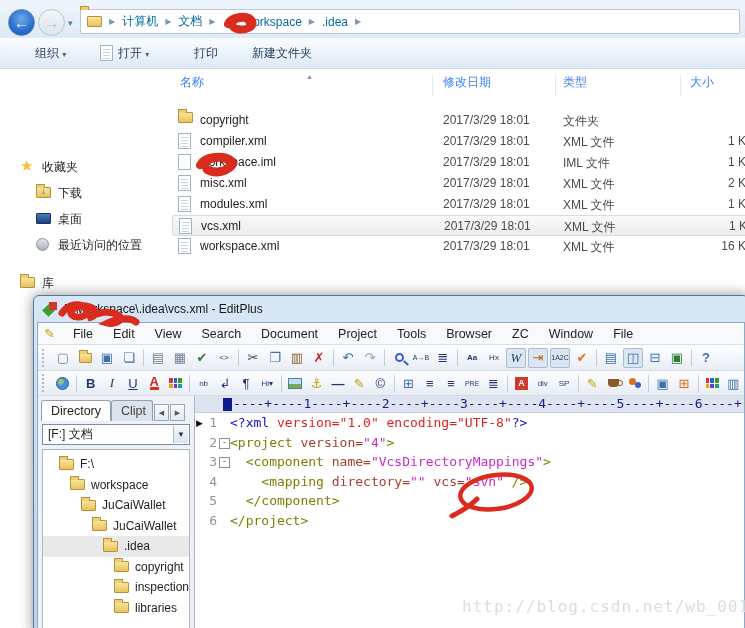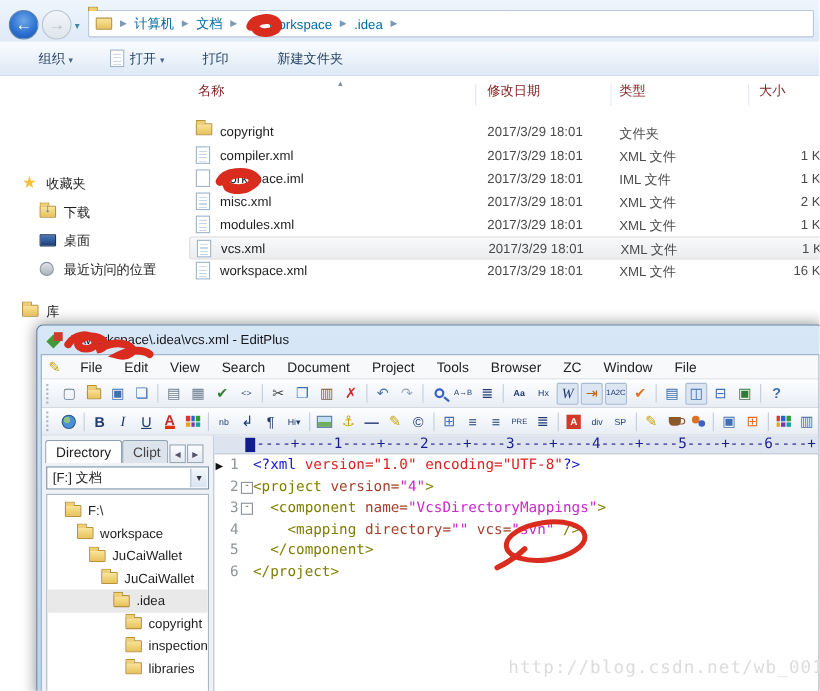--- a/index.html
+++ b/index.html
@@ -44,21 +44,21 @@
   .icon-recent { width:13px; height:13px; border-radius:50%; background:linear-gradient(#dfe4e9,#aab2ba);
     border:1px solid #8b949d; }
   .icon-lib { width:13px; height:15px; background:linear-gradient(#eef1f4,#ccd4dc); border:1px solid #98a4b0; }
   .icon-film { width:14px; height:12px; background:#3c4250; border:1px solid #23262e;
     box-shadow:inset 0 0 0 1px #3c4250, inset 3px 0 0 -1px #d8dce4, inset -3px 0 0 -1px #d8dce4; }
   .icon-pic { width:15px; height:11px; border:1px solid #8a96a2;
     background:linear-gradient(180deg,#bfe0f4 0 55%, #8fc27a 55% 100%); }
   .dl-arrow { position:absolute; color:#2a6fd0; font-size:10px; font-weight:bold; }
 
   
-  .hdr { position:absolute; top:74px; height:24px; color:#7f1d1d; cursor:pointer; }
+  .hdr { position:absolute; top:74px; height:24px; color:#3b82f6; cursor:pointer; }
   .hdr-sep { position:absolute; top:76px; width:1px; height:20px; background:#e4e9f0; }
   .sort-asc { position:absolute; left:306px; top:73px; font-size:7px; color:#7e8fa5; }
   .frow { position:absolute; left:172px; width:586px; height:21px; cursor:pointer; }
   .frow.sel { background:linear-gradient(#f8f9fa,#ebecee); border:1px solid #d9dadb; border-radius:2px; }
   .frow .cell { position:absolute; top:3px; white-space:nowrap; }
   .cn { left:28px; } .cd { left:271px; color:#4a4a4a; } .ct { left:391px; color:#4a4a4a; }
   .cs { left:430px; width:152px; text-align:right; color:#4a4a4a; }
   .frow .fic { position:absolute; left:6px; top:2px; }
 
   
@@ -170,21 +170,21 @@
     <span class="crumb-sep">▶</span>
     <span class="crumb">.idea</span>
     <span class="crumb-sep">▶</span>
   </div>
 </div>
 
 <div class="cmd-bar">
   <span class="cmd" style="left:35px;"><span>组织</span> <span class="dd">▾</span></span>
   <span class="ic icon-page lines" style="left:100px; top:7px;"></span>
   <span class="cmd" style="left:118px;"><span>打开</span> <span class="dd">▾</span></span>
-  <span class="cmd" style="left:184px;">打印</span>
+  <span class="cmd" style="left:194px;">打印</span>
   <span class="cmd" style="left:252px;">新建文件夹</span>
 </div>
 
 <div class="side">
   <div class="side-item" style="top:86px;">
     <span class="g-star" style="left:20px;">★</span>
     <span class="lbl" style="left:42px;">收藏夹</span>
   </div>
   <div class="side-item" style="top:112px;">
     <span class="ic icon-folder" style="left:36px; top:5px;"></span>

